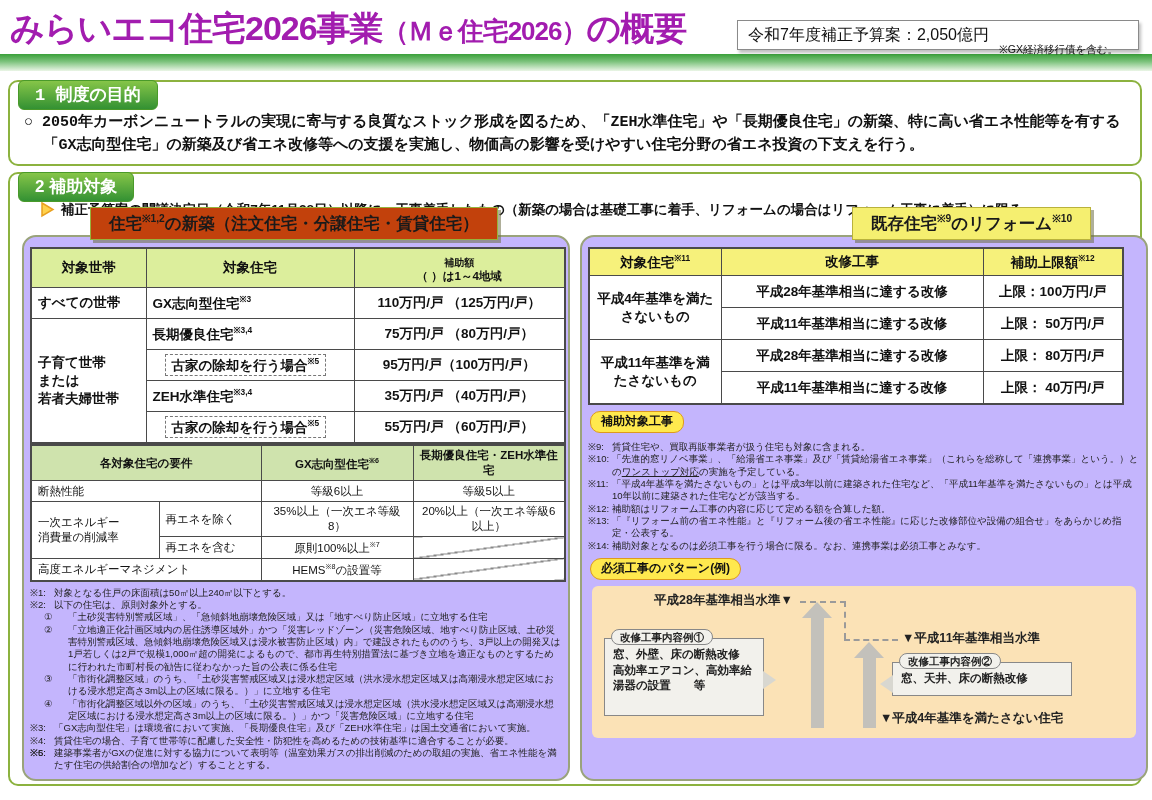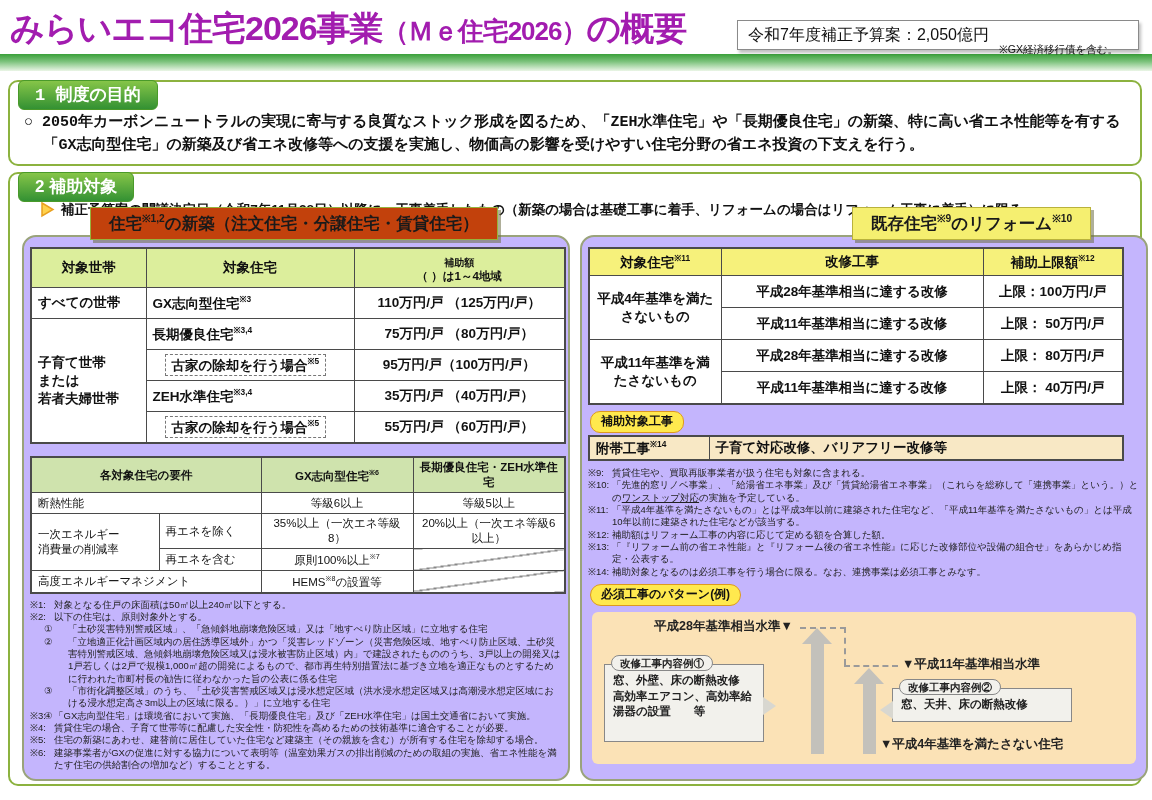--- a/index.html
+++ b/index.html
@@ -46,21 +46,21 @@
   .t-main th{background:#dcee9c;height:34px;}
   .t-main td{height:26px;font-weight:bold;}
   .t-main .c-house{ text-align:left;}
   .t-main .c-amt{text-align:center;}
   .t-main .hh{font-size:10px;}
   .t-main .hh-sub{font-size:11.5px;display:block;line-height:1.1;}
   tr.dashed td{border-top:1px dashed #666;}
   .dashed-box{display:inline-block;border:1px dashed #777;padding:0 6px;margin-left:12px;}
 
   
-  .t-req{width:534px;font-size:11.5px;margin-top:12px;}
+  .t-req{width:534px;font-size:11.5px;margin-top:0;}
   .t-req th{background:#cfe3ad;height:18px;padding:1px 4px;}
   .t-req td{height:16px;padding:1px 5px;text-align:center;}
   .t-req .lbl{text-align:left;}
   .t-req td.diag{background:linear-gradient(to right bottom,rgba(0,0,0,0) calc(50% - .7px),#888 calc(50% - .7px),#888 calc(50% + .7px),rgba(0,0,0,0) calc(50% + .7px));}
 
   
   .notes{margin-top:5px;font-size:9.5px;color:#222;line-height:1.3;}
   .note{position:relative;padding-left:24px;}
   .note .nlabel{position:absolute;left:0;top:0;}
   .note.sub{margin-left:14px;}
@@ -206,24 +206,24 @@
           </tr>
         </tbody>
           </table>
 
         <div class="notes">
           <div class="note"><span class="nlabel">※1:</span><span>対象となる住戸の床面積は50㎡以上240㎡以下とする。</span></div>
           <div class="note"><span class="nlabel">※2:</span><span>以下の住宅は、原則対象外とする。</span></div>
           <div class="note sub"><span class="nlabel">①</span><span>「土砂災害特別警戒区域」、「急傾斜地崩壊危険区域」又は「地すべり防止区域」に立地する住宅</span></div>
           <div class="note sub"><span class="nlabel">②</span><span>「立地適正化計画区域内の居住誘導区域外」かつ「災害レッドゾーン（災害危険区域、地すべり防止区域、土砂災害特別警戒区域、急傾斜地崩壊危険区域又は浸水被害防止区域）内」で建設されたもののうち、3戸以上の開発又は1戸若しくは2戸で規模1,000㎡超の開発によるもので、都市再生特別措置法に基づき立地を適正なものとするために行われた市町村長の勧告に従わなかった旨の公表に係る住宅</span></div>
           <div class="note sub"><span class="nlabel">③</span><span>「市街化調整区域」のうち、「土砂災害警戒区域又は浸水想定区域（洪水浸水想定区域又は高潮浸水想定区域における浸水想定高さ3m以上の区域に限る。）」に立地する住宅</span></div>
-          <div class="note sub"><span class="nlabel">④</span></div>
+          <div class="note sub"><span class="nlabel">④</span><span>「市街化調整区域以外の区域」のうち、「土砂災害警戒区域又は浸水想定区域（洪水浸水想定区域又は高潮浸水想定区域における浸水想定高さ3m以上の区域に限る。）」かつ「災害危険区域」に立地する住宅</span></div>
           <div class="note"><span class="nlabel">※3:</span><span>「GX志向型住宅」は環境省において実施、「長期優良住宅」及び「ZEH水準住宅」は国土交通省において実施。</span></div>
           <div class="note"><span class="nlabel">※4:</span><span>賃貸住宅の場合、子育て世帯等に配慮した安全性・防犯性を高めるための技術基準に適合することが必要。</span></div>
-          <div class="note"><span class="nlabel">※5:</span><span>住宅の新築にあわせ、建替前に居住していた住宅など建築主（その親族を含む）が所有する住宅を除却する場合。</span></div>
+          <div class="note"><span class="nlabel">※5:</span></div>
           <div class="note"><span class="nlabel">※6:</span><span>建築事業者がGXの促進に対する協力について表明等（温室効果ガスの排出削減のための取組の実施、省エネ性能を満たす住宅の供給割合の増加など）することとする。</span></div>
 
         </div>
 
       </div>
     </div>
 
     <div class="panel panel-right">
       <div class="panel-inner">
         <table class="dt t-reform">
@@ -260,24 +260,20 @@
           </table>
 
         <div class="pill">補助対象工事</div>
 
         <table class="dt t-works">
           <colgroup>
               <col style="width:120px">
               <col style="width:414px">
             </colgroup>
           <tbody>
-          <tr>
-            <td class="c-type"><span>附帯工事</span><sup class="s">※14</sup></td>
-            <td>子育て対応改修、バリアフリー改修等</td>
-          </tr>
         </tbody>
           </table>
 
         <div class="notes" style="margin-top:6px;">
           <div class="note"><span class="nlabel">※9:</span><span>賃貸住宅や、買取再販事業者が扱う住宅も対象に含まれる。</span></div>
           <div class="note"><span class="nlabel">※10:</span><span>「先進的窓リノベ事業」、「給湯省エネ事業」及び「賃貸給湯省エネ事業」（これらを総称して「連携事業」という。）との</span><span class="ul">ワンストップ対応</span><span>の実施を予定している。</span></div>
           <div class="note"><span class="nlabel">※11:</span><span>「平成4年基準を満たさないもの」とは平成3年以前に建築された住宅など、「平成11年基準を満たさないもの」とは平成10年以前に建築された住宅などが該当する。</span></div>
           <div class="note"><span class="nlabel">※12:</span><span>補助額はリフォーム工事の内容に応じて定める額を合算した額。</span></div>
           <div class="note"><span class="nlabel">※13:</span><span>「『リフォーム前の省エネ性能』と『リフォーム後の省エネ性能』に応じた改修部位や設備の組合せ」をあらかじめ指定・公表する。</span></div>
           <div class="note"><span class="nlabel">※14:</span><span>補助対象となるのは必須工事を行う場合に限る。なお、連携事業は必須工事とみなす。</span></div>

